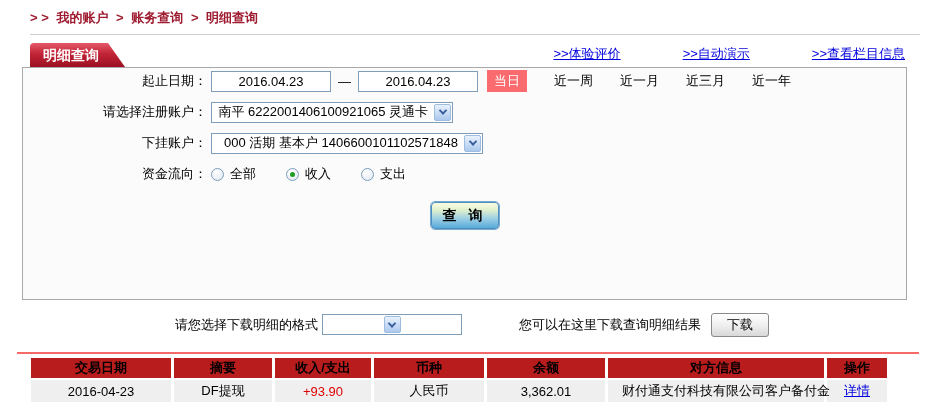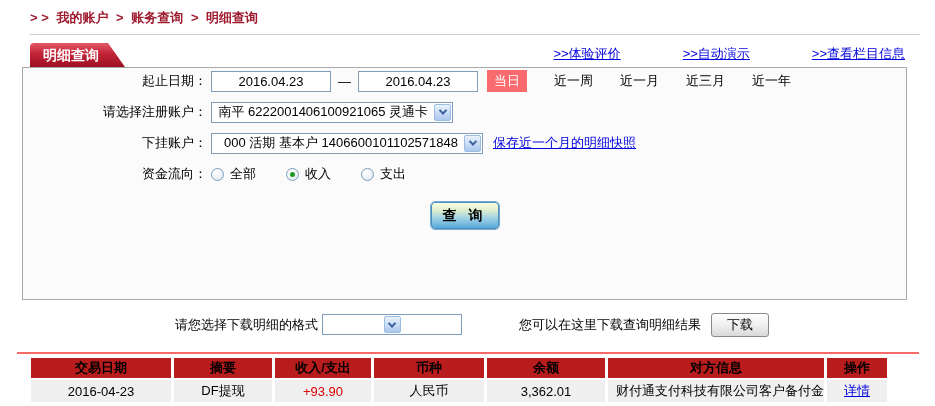--- a/index.html
+++ b/index.html
@@ -92,21 +92,21 @@
   }
 
   .red-rule { border-top:2px solid #f76a6a; margin:11px 16px 0 17px; }
 
   
   table.result { border-collapse:separate; border-spacing:3px 0; width:862px; margin:4px 0 0 28px; table-layout:fixed; }
   table.result th {
     background:#b91c1c; font-weight:bold; font-size:13px; height:19px; text-align:center; padding:1px 2px;
     border-bottom:2px solid #ffffff;
   }
-  table.result td { background:#efeff0; font-size:13px; height:22px; text-align:center; padding:1px 8px; white-space:nowrap; }
+  table.result td { background:#efeff0; font-size:13px; height:22px; text-align:center; padding:1px 14px; white-space:nowrap; }
   .amt { color:#e00000; }
   .detail-link { color:#0000dd; text-decoration:underline; cursor:pointer; }
 </style>
 </head>
 <body>
 
 <div class="breadcrumb">
   <span>&gt; &gt;</span>
   <span>我的账户</span>
   <span>&gt;</span>
@@ -152,21 +152,20 @@
   </div>
 
   <div class="frow">
     <div class="flabel">下挂账户：</div>
     <div class="xp-select sel-subaccount">
       <span class="val">000 活期 基本户 1406600101102571848</span>
       <span class="arrow">
           <span class="chev"></span>
         </span>
     </div>
-    <a class="snap-link">保存近一个月的明细快照</a>
   </div>
 
 
   <div class="frow">
     <div class="flabel">资金流向：</div>
     <div class="radios">
       <span class="radio-opt">
         <span class="radio"></span>
         <span>全部</span>
       </span>

